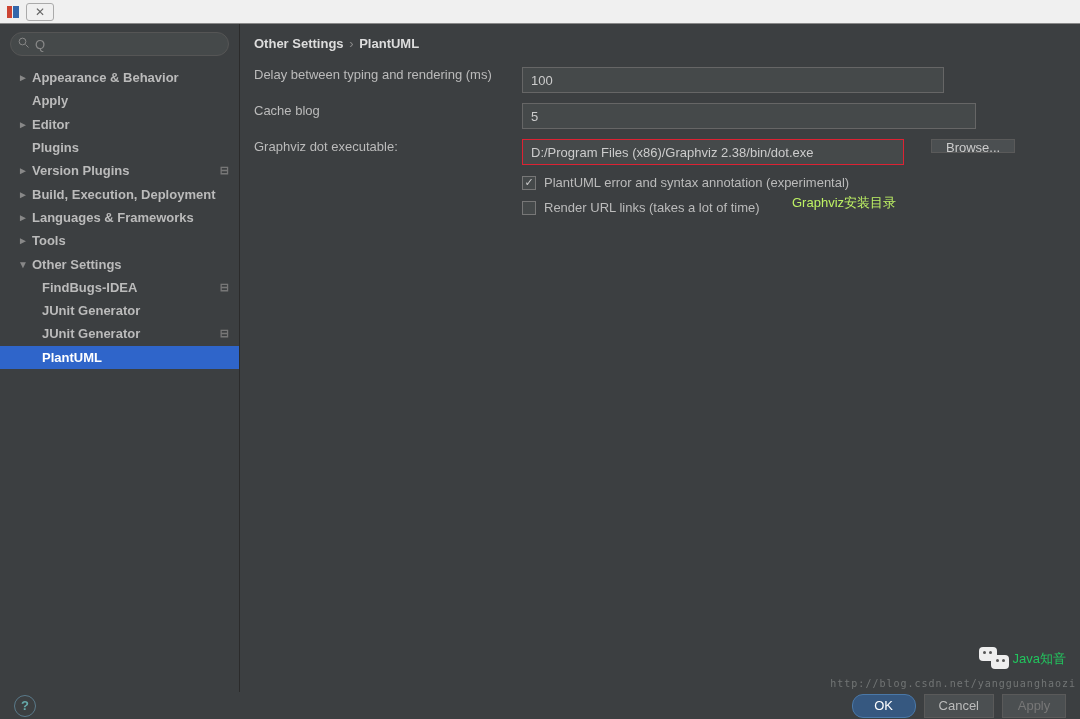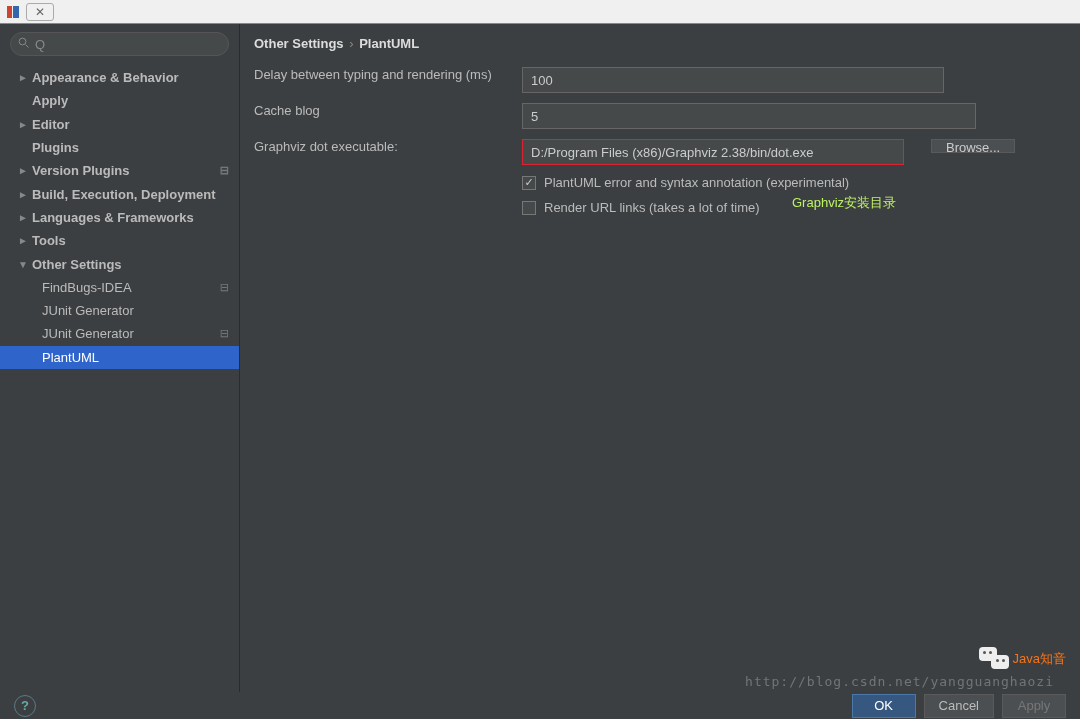--- a/index.html
+++ b/index.html
@@ -16,21 +16,21 @@
 
 .left { width: 240px; background: #3c3f41; border-right: 1px solid #2b2b2b; display: flex; flex-direction: column; }
 .search-wrap { padding: 8px 10px 6px; }
 .search { width: 100%; height: 24px; background: #45494a; border: 1px solid #555; border-radius: 12px; color: #bbb; padding: 0 8px 0 24px; outline: none; }
 .search-wrap { position: relative; }
 .search-icon { position: absolute; left: 18px; top: 13px; width: 12px; height: 12px; color: #888; }
 
 .tree { flex: 1; overflow: auto; padding-top: 4px; }
 .tree-row { height: 23.3px; display: flex; align-items: center; padding-left: 18px; color: #bbb; cursor: pointer; position: relative; }
 .tree-row.bold { font-weight: bold; }
-.tree-row.child { padding-left: 42px; font-weight: normal; }
+.tree-row.child { padding-left: 42px; font-weight: bold; }
 .tree-row.selected { background: #2f65ca; color: #fff; }
 .tree-arrow { width: 10px; display: inline-block; margin-right: 4px; color: #888; font-size: 10px; }
 .tree-row .pin { position: absolute; right: 10px; color: #777; font-size: 11px; }
 
 
 .right { flex: 1; display: flex; flex-direction: column; padding: 0; }
 .breadcrumb { padding: 12px 14px 10px; color: #ddd; font-weight: bold; }
 .breadcrumb .sep { color: #888; font-weight: normal; margin: 0 2px; }
 .content { padding: 6px 14px; }
 .form-row { display: flex; margin-bottom: 10px; }
@@ -44,25 +44,25 @@
 .check-row { display: flex; align-items: center; margin-left: 268px; margin-bottom: 10px; }
 .chk { width: 14px; height: 14px; border: 1px solid #777; background: #45494a; margin-right: 8px; display: inline-flex; align-items: center; justify-content: center; }
 .chk.checked::after { content: "✓"; color: #ccc; font-size: 11px; line-height: 1; }
 .annotation2 { position: absolute; left: 780px; top: 194px; color: #bef264; font-size: 13px; margin-left: 12px; }
 
 
 .bottom { position: absolute; bottom: 0; left: 0; right: 0; height: 27px; background: #3c3f41; display: flex; align-items: center; padding: 0 14px; }
 .help-btn { width: 22px; height: 22px; border-radius: 11px; border: 1px solid #5a7a8a; color: #6aa; display: flex; align-items: center; justify-content: center; font-weight: bold; cursor: pointer; }
 .bottom-spacer { flex: 1; }
 .dlg-btn { height: 24px; min-width: 64px; background: #4b4f51; border: 1px solid #5a5a5a; color: #bbb; margin-left: 8px; padding: 0 14px; cursor: pointer; }
-.dlg-btn.primary { background: #365880; border-color: #4a78a8; color: #fff; }
+.dlg-btn.primary { background: #365880; border-color: #4a78a8; color: #fff; border-radius: 11px; }
 .dlg-btn.disabled { color: #777; }
 
-.watermark-url { position: absolute; right: 26px; bottom: 30px; color: #727575; font-family: monospace; font-size: 13px; letter-spacing: 1px; }
-.watermark-brand { position: absolute; right: 14px; bottom: 46px; display: flex; align-items: center; color: #f97316; font-size: 22px; justify-content: flex-end; }
+.watermark-url { position: absolute; right: 4px; bottom: 30px; color: #727575; font-family: monospace; font-size: 10px; letter-spacing: 1px; }
+.watermark-brand { position: absolute; right: 14px; bottom: 46px; display: flex; align-items: center; color: #22c55e; font-size: 22px; justify-content: flex-end; }
 .wm-icon { width: 34px; height: 28px; position: relative; }
 .wm-icon .c1,.wm-icon .c2 { position:absolute; width:18px; height:14px; border-radius:4px; background:#eee; }
 .wm-icon .c1 { left:0; top:2px; }
 .wm-icon .c2 { left:12px; top:10px; }
 .wm-icon .dot { position:absolute; width:3px; height:3px; background:#555; border-radius:50%; }
 </style>
 </head>
 <body>
 
 <div class="titlebar">

